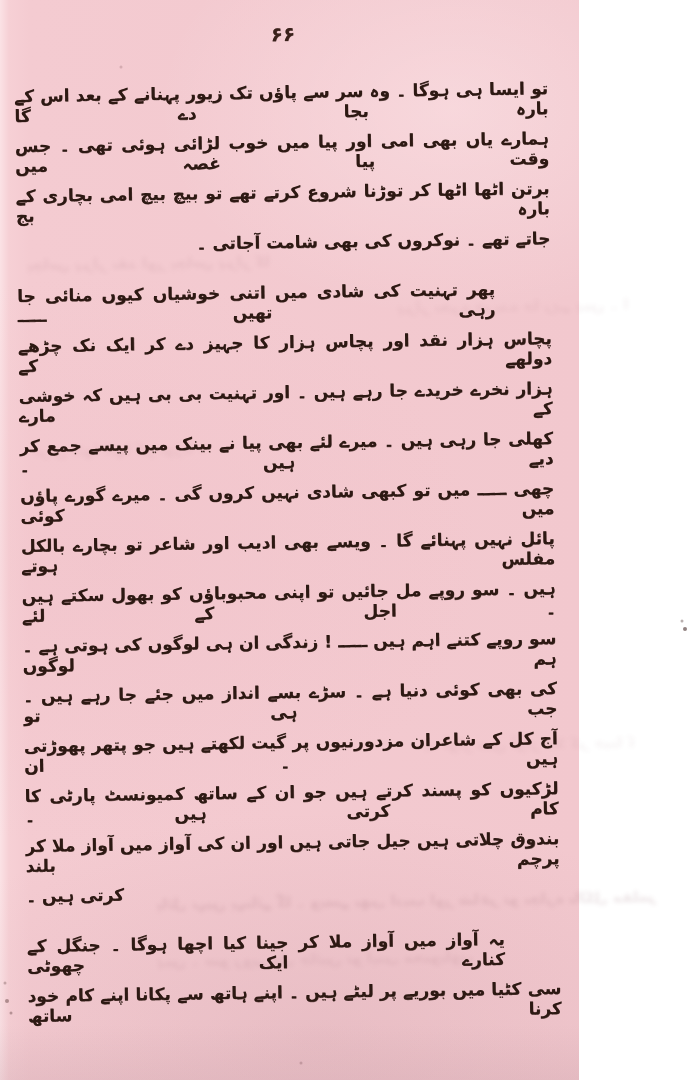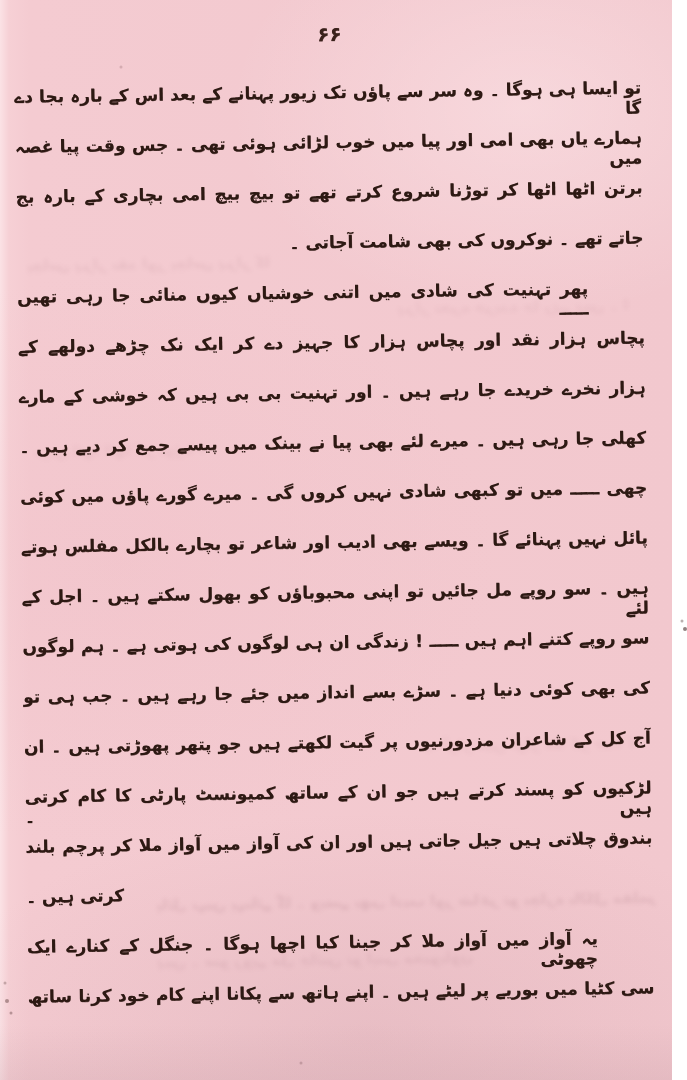--- a/index.html
+++ b/index.html
@@ -3,21 +3,21 @@
 <meta charset="utf-8">
 <style>
   html, body {
     margin: 0; padding: 0;
     width: 687px; height: 1080px;
     overflow: hidden;
     font-family: "DejaVu Sans", sans-serif;
   }
   .sheet {
     position: relative;
-    width: 672px; height: 1080px;
+    width: 579px; height: 1080px;
     background:
       radial-gradient(420px 300px at 78% 10%, rgba(255,238,240,.40), rgba(255,238,240,0) 70%),
       radial-gradient(520px 400px at 18% 52%, rgba(238,186,195,.28), rgba(238,186,195,0) 72%),
       radial-gradient(640px 320px at 55% 96%, rgba(204,158,167,.28), rgba(204,158,167,0) 70%),
       linear-gradient(90deg, #fbe2e5 0px, #f6d0d5 9px, #f4cbd1 30px, #f2c8ce 100%);
   }
   .rot { position: absolute; inset: 0; transform: rotate(-0.85deg); transform-origin: 50% 45%; }
   .pagenum {
     position: absolute; top: 22px; left: 0; width: 100%;
     text-align: center;

